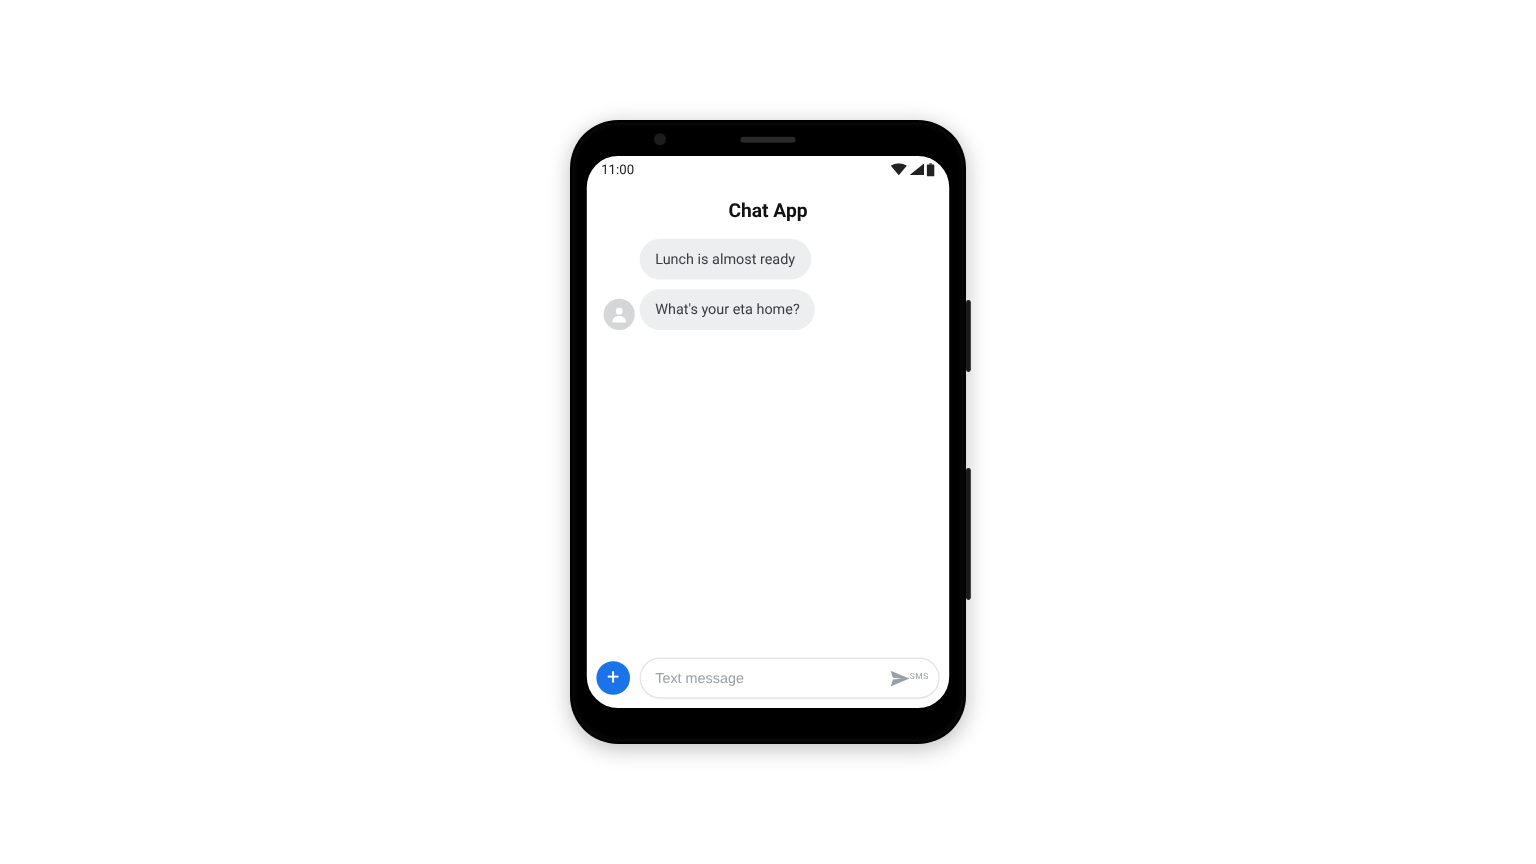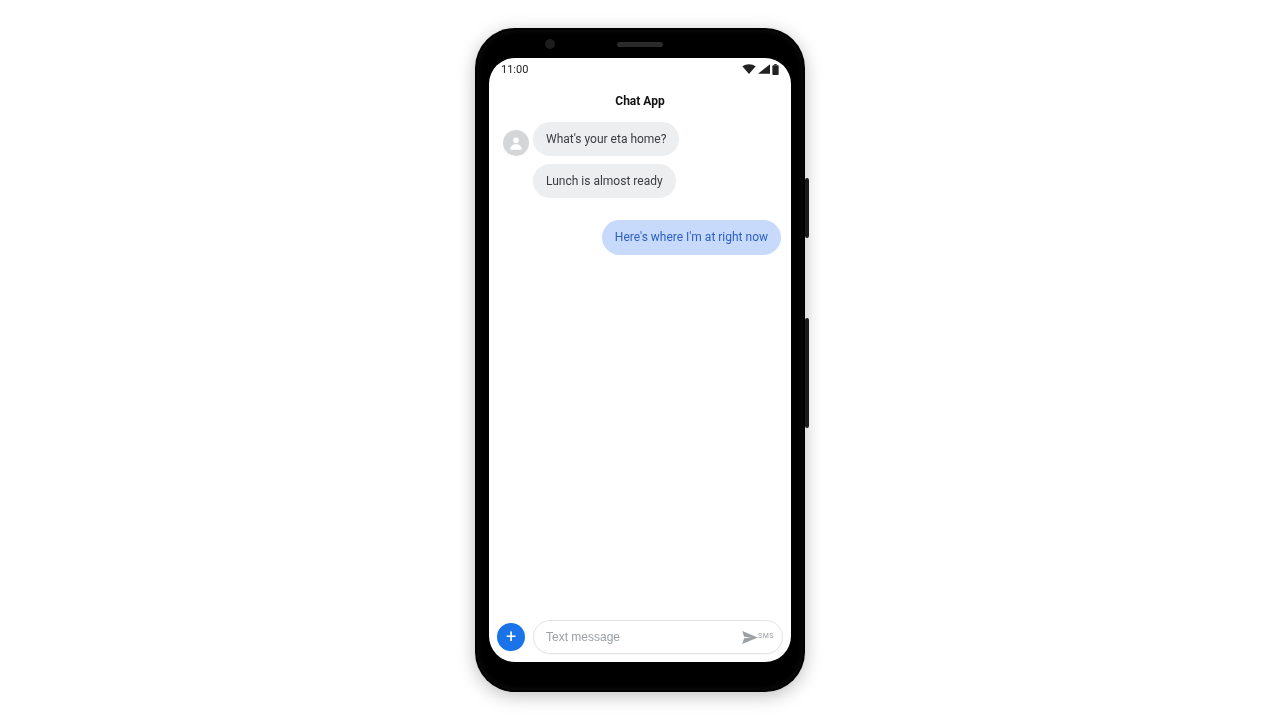--- a/index.html
+++ b/index.html
@@ -15,21 +15,21 @@
     height: 720px;
     position: relative;
     display: flex;
     align-items: center;
     justify-content: center;
   }
   
   .phone {
     position: relative;
     width: 330px;
-    height: 664px;
+    height: 520px;
     background: #000;
     border-radius: 40px;
     box-shadow: 0 4px 18px rgba(0,0,0,0.25);
   }
   .phone::before {
     
     content: "";
     position: absolute;
     inset: 2px;
     border-radius: 38px;
@@ -88,21 +88,21 @@
     font-size: 11px;
     color: #222;
   }
   .status-icons { display:flex; align-items:center; gap:2px; }
   .status-icons svg { display:block; }
 
   
   .appheader {
     text-align: center;
     font-weight: 700;
-    font-size: 12px;
+    font-size: 16px;
     color: #111;
     padding: 14px 0 14px;
   }
 
   
   .messages {
     flex: 1 1 auto;
     padding: 0 10px;
     display: flex;
     flex-direction: column;
@@ -224,42 +224,39 @@
             <rect x="0" y="1.5" width="8" height="12.5" rx="1" fill="#222"></rect>
           </svg>
         </span>
       </div>
 
       <div class="appheader">Chat App</div>
 
       <div class="messages">
 
         <div class="row in">
+          <div class="avatar-col"></div>
+          <div class="bubble in">Lunch is almost ready</div>
+        </div>
+
+        <div class="row in">
           <div class="avatar-col">
             <div class="avatar">
               <svg width="16" height="16" viewBox="0 0 24 24">
                 <circle cx="12" cy="8" r="4.2" fill="#fff"></circle>
                 <path d="M3.5 22 C3.5 16 8 14 12 14 C16 14 20.5 16 20.5 22 Z" fill="#fff"></path>
               </svg>
             </div>
           </div>
           <div class="bubble in">What's your eta home?</div>
         </div>
 
-        <div class="row in">
-          <div class="avatar-col"></div>
-          <div class="bubble in">Lunch is almost ready</div>
-        </div>
-
         <div style="height:6px"></div>
 
 
-        <div class="row out">
-          <div class="bubble out">Here's where I'm at right now</div>
-        </div>
 
       </div>
 
       <div class="composer">
         <div class="add-btn">
           <span>+</span>
         </div>
         <div class="inputwrap">
           <input class="textinput" type="text" placeholder="Text message" style="">
           <div class="sendcol">

